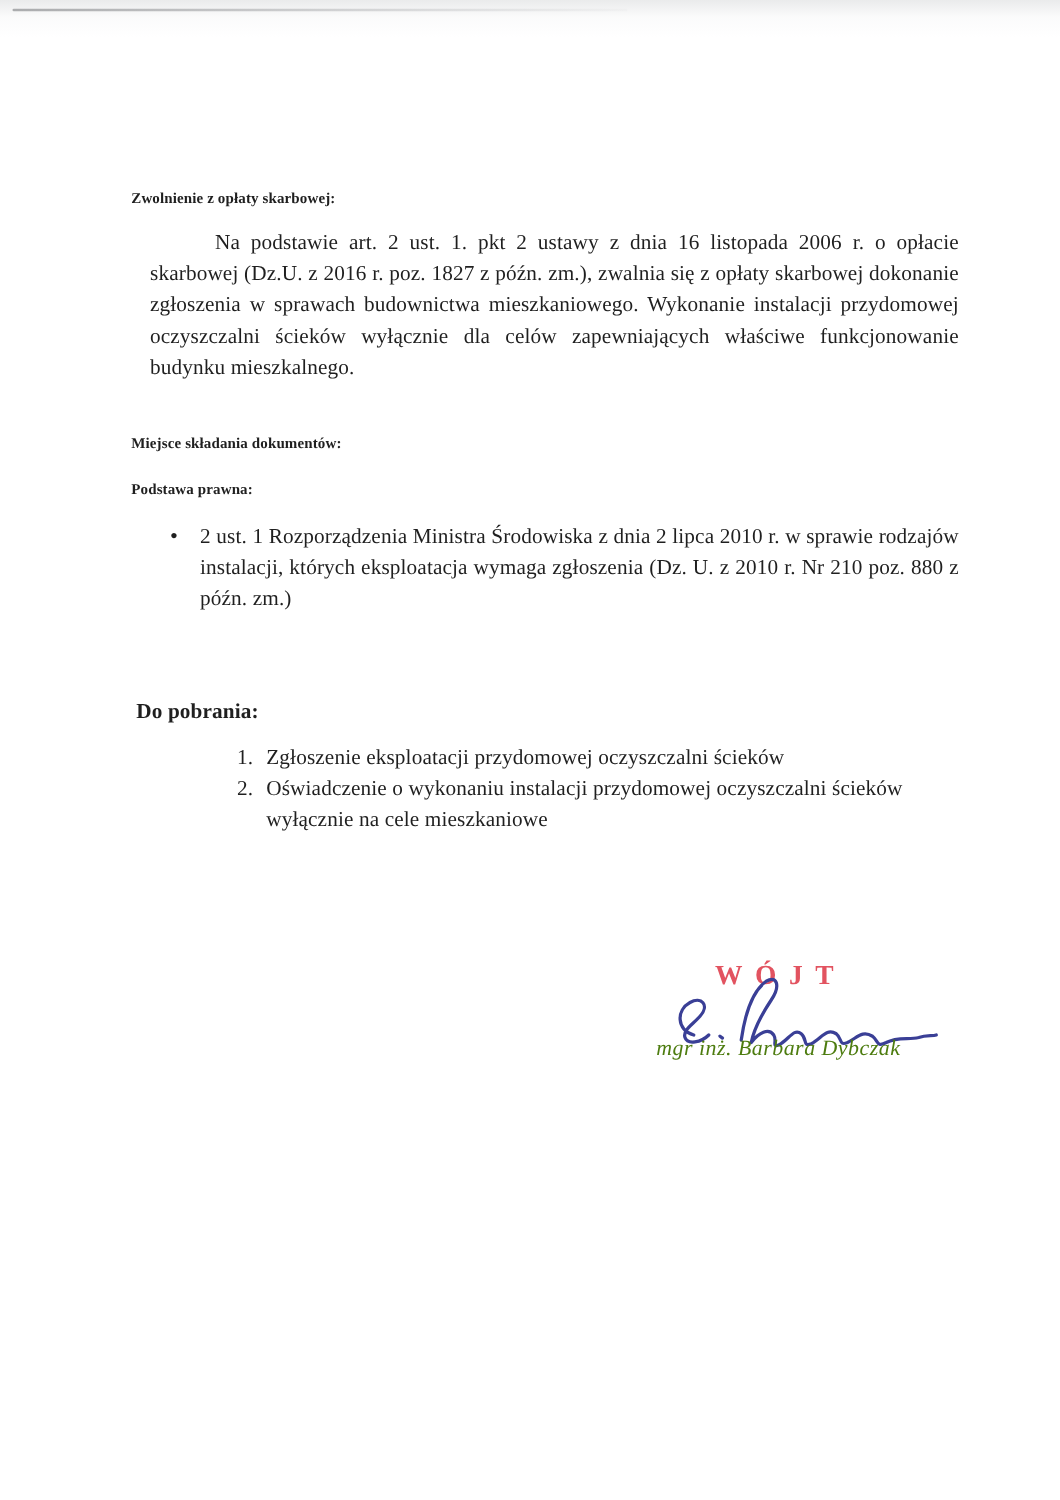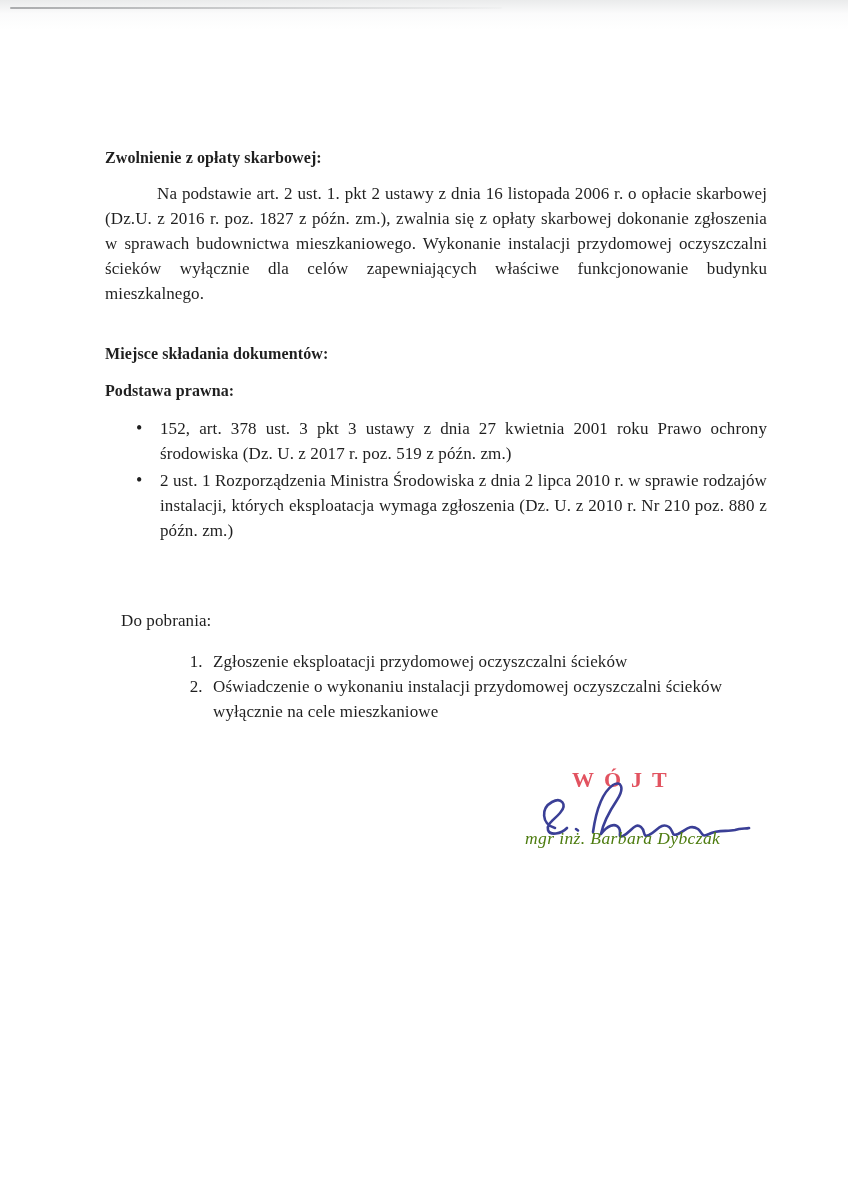--- a/index.html
+++ b/index.html
@@ -37,33 +37,33 @@
   .content {
     position: absolute;
     left: 105px;
     top: 146px;
     width: 662px;
     font-size: 17px;
     line-height: 25px;
     letter-spacing: 0.1px;
   }
   .sec-heading {
-    font-size: 16px;
+    font-size: 12px;
     font-weight: bold;
     margin: 0;
     line-height: 24px;
   }
   .plain-heading {
     font-size: 17px;
-    font-weight: normal;
-    margin: 16px;
+    font-weight: bold;
+    margin: 4px;
     line-height: 24px;
   }
   .body-par {
-    margin: 11px 0 0 0;
+    margin: 11px 0 0 15px;
     text-align: justify;
     text-indent: 52px;
   }
   ul.bullets {
     list-style: none;
     margin: 13px 0 0 0;
     padding: 0 0 0 55px;
   }
   ul.bullets li {
     position: relative;
@@ -134,21 +134,20 @@
     <h2 class="sec-heading">Zwolnienie z opłaty skarbowej:</h2>
 
     <p class="body-par">Na podstawie art. 2 ust. 1. pkt 2 ustawy z dnia 16 listopada 2006 r. o opłacie skarbowej (Dz.U. z 2016 r. poz. 1827 z późn. zm.), zwalnia się z opłaty skarbowej dokonanie zgłoszenia w sprawach budownictwa mieszkaniowego. Wykonanie instalacji przydomowej oczyszczalni ścieków wyłącznie dla celów zapewniających właściwe funkcjonowanie budynku mieszkalnego.</p>
 
     <h2 class="sec-heading gap-a">Miejsce składania dokumentów:</h2>
 
 
     <h2 class="sec-heading gap-b">Podstawa prawna:</h2>
 
     <ul class="bullets">
-      <li>152, art. 378 ust. 3 pkt 3 ustawy z dnia 27 kwietnia 2001 roku Prawo ochrony środowiska (Dz. U. z 2017 r. poz. 519 z późn. zm.)</li>
       <li>2 ust. 1 Rozporządzenia Ministra Środowiska z dnia 2 lipca 2010 r. w sprawie rodzajów instalacji, których eksploatacja wymaga zgłoszenia (Dz. U. z 2010 r. Nr 210 poz. 880 z późn. zm.)</li>
     </ul>
 
     <h2 class="plain-heading gap-c">Do pobrania:</h2>
 
     <ol class="downloads">
       <li>Zgłoszenie eksploatacji przydomowej oczyszczalni ścieków</li>
       <li>Oświadczenie o wykonaniu instalacji przydomowej oczyszczalni ścieków wyłącznie na cele mieszkaniowe</li>
     </ol>
 

